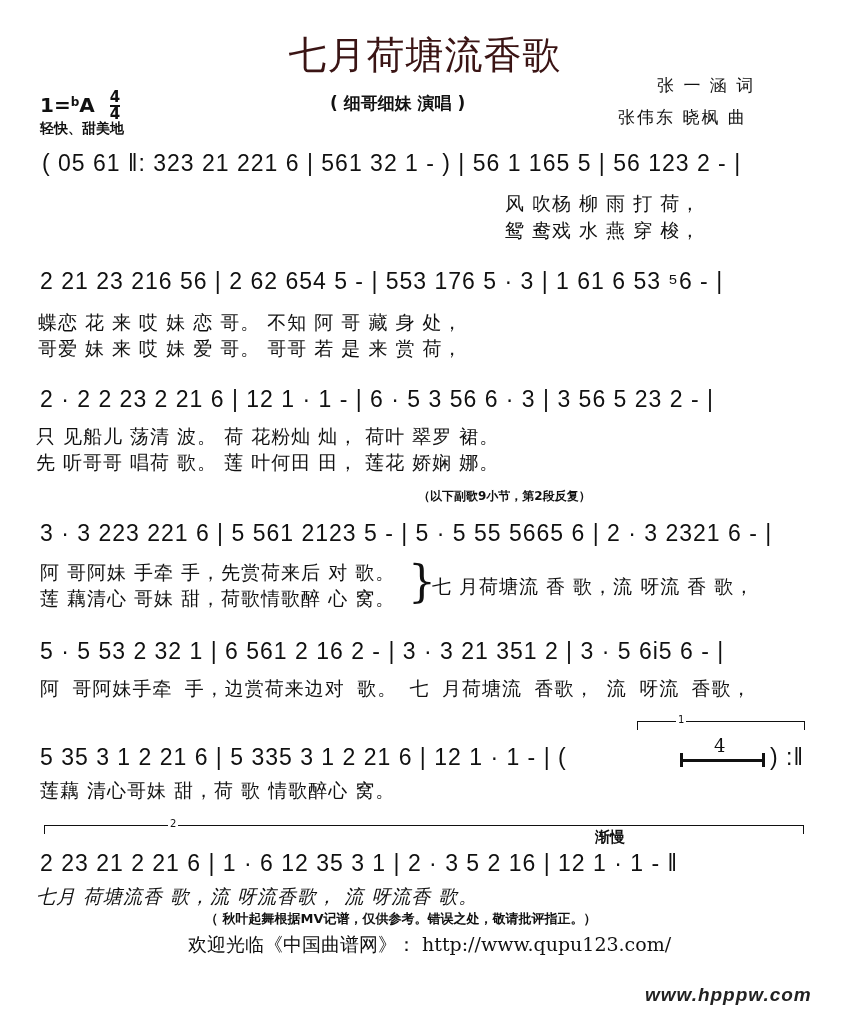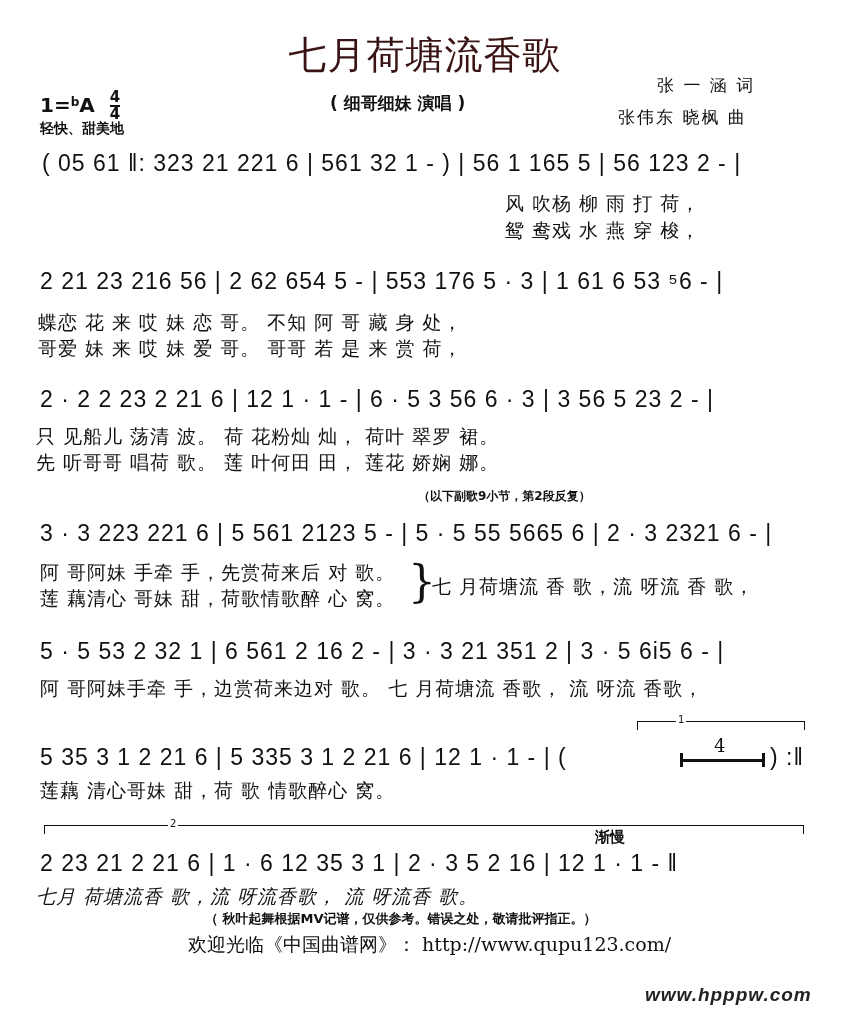--- a/index.html
+++ b/index.html
@@ -58,21 +58,21 @@
 <div class="abs lyric" style="left:36px; top:450px;">先 听哥哥  唱荷      歌。         莲  叶何田  田，    莲花  娇娴  娜。</div>
 
 <div class="abs note-annot" style="left:418px; top:488px;">（以下副歌9小节，第2段反复）</div>
 <div class="abs notes" style="left:40px; top:520px;">3 · 3 223 221 6 | 5 561 2123 5 - | 5 · 5 55 5665 6 | 2 · 3 2321 6 - |</div>
 <div class="abs lyric" style="left:40px; top:560px;">阿 哥阿妹 手牵 手，先赏荷来后 对  歌。</div>
 <div class="abs lyric" style="left:40px; top:586px;">莲 藕清心 哥妹 甜，荷歌情歌醉 心  窝。</div>
 <div class="abs" style="left:408px; top:560px; font-size:44px; line-height:44px; font-family:'DejaVu Serif',serif;">}</div>
 <div class="abs lyric" style="left:432px; top:574px;">七  月荷塘流 香  歌，流 呀流 香  歌，</div>
 
 <div class="abs notes" style="left:40px; top:638px;">5 · 5 53 2 32 1 | 6 561 2 16 2 - | 3 · 3 21 351 2 | 3 · 5 6i5 6 - |</div>
-<div class="abs lyric" style="left:40px; top:676px;">阿  哥阿妹手牵  手，边赏荷来边对  歌。  七  月荷塘流 香歌， 流  呀流 香歌，</div>
+<div class="abs lyric" style="left:40px; top:676px;font-family:Liberation Mono, monospace;">阿  哥阿妹手牵  手，边赏荷来边对  歌。  七  月荷塘流 香歌， 流  呀流 香歌，</div>
 
 <div class="volta" style="left:637px; top:721px; width:166px;"></div>
 <div class="volta-num" style="left:676px; top:714px;">1</div>
 <div class="abs notes" style="left:40px; top:744px;">5 35 3 1 2 21 6 | 5 335 3 1 2 21 6 | 12 1 · 1 - | (</div>
 <div class="rest-line" style="left:680px; top:759px; width:84px;"></div>
 <div class="rest-cap" style="left:680px; top:753px;"></div>
 <div class="rest-cap" style="left:762px; top:753px;"></div>
 <div class="abs" style="left:714px; top:735px; font-size:18px; font-family:'DejaVu Serif',serif;">4</div>
 <div class="abs notes" style="left:770px; top:744px;">) :‖</div>
 <div class="abs lyric" style="left:40px; top:778px;">莲藕  清心哥妹  甜，荷  歌 情歌醉心       窝。</div>

